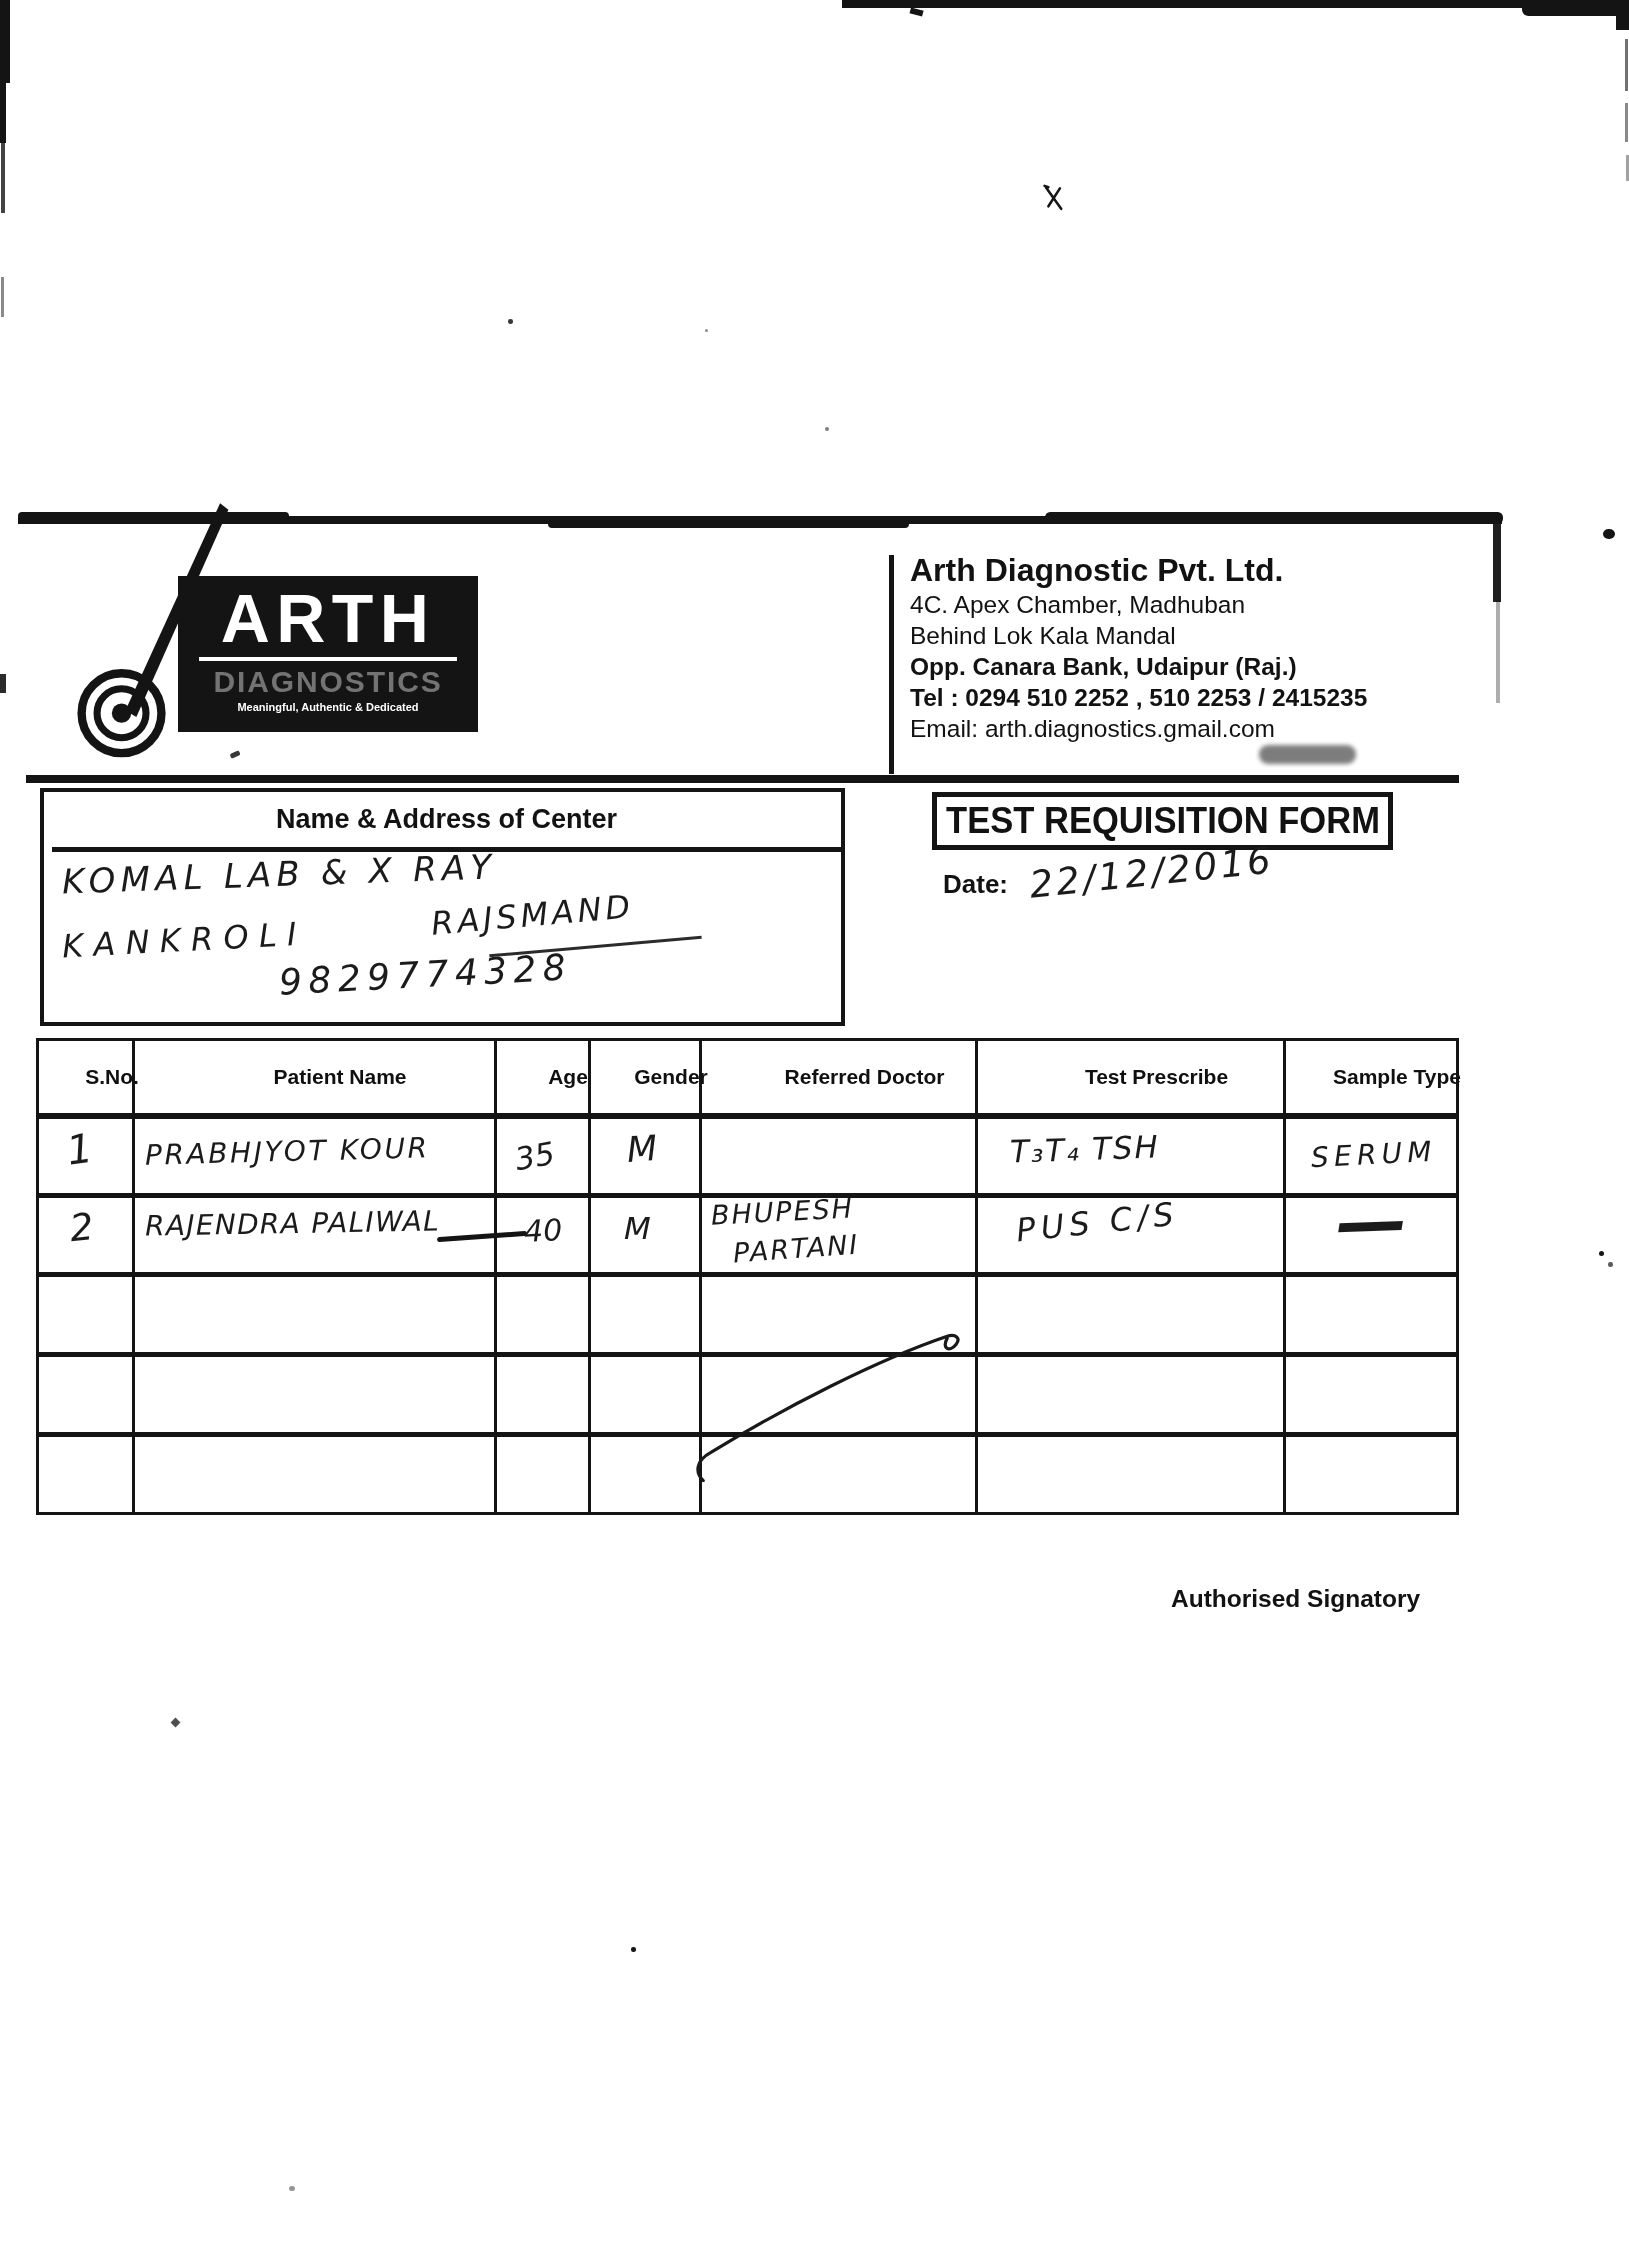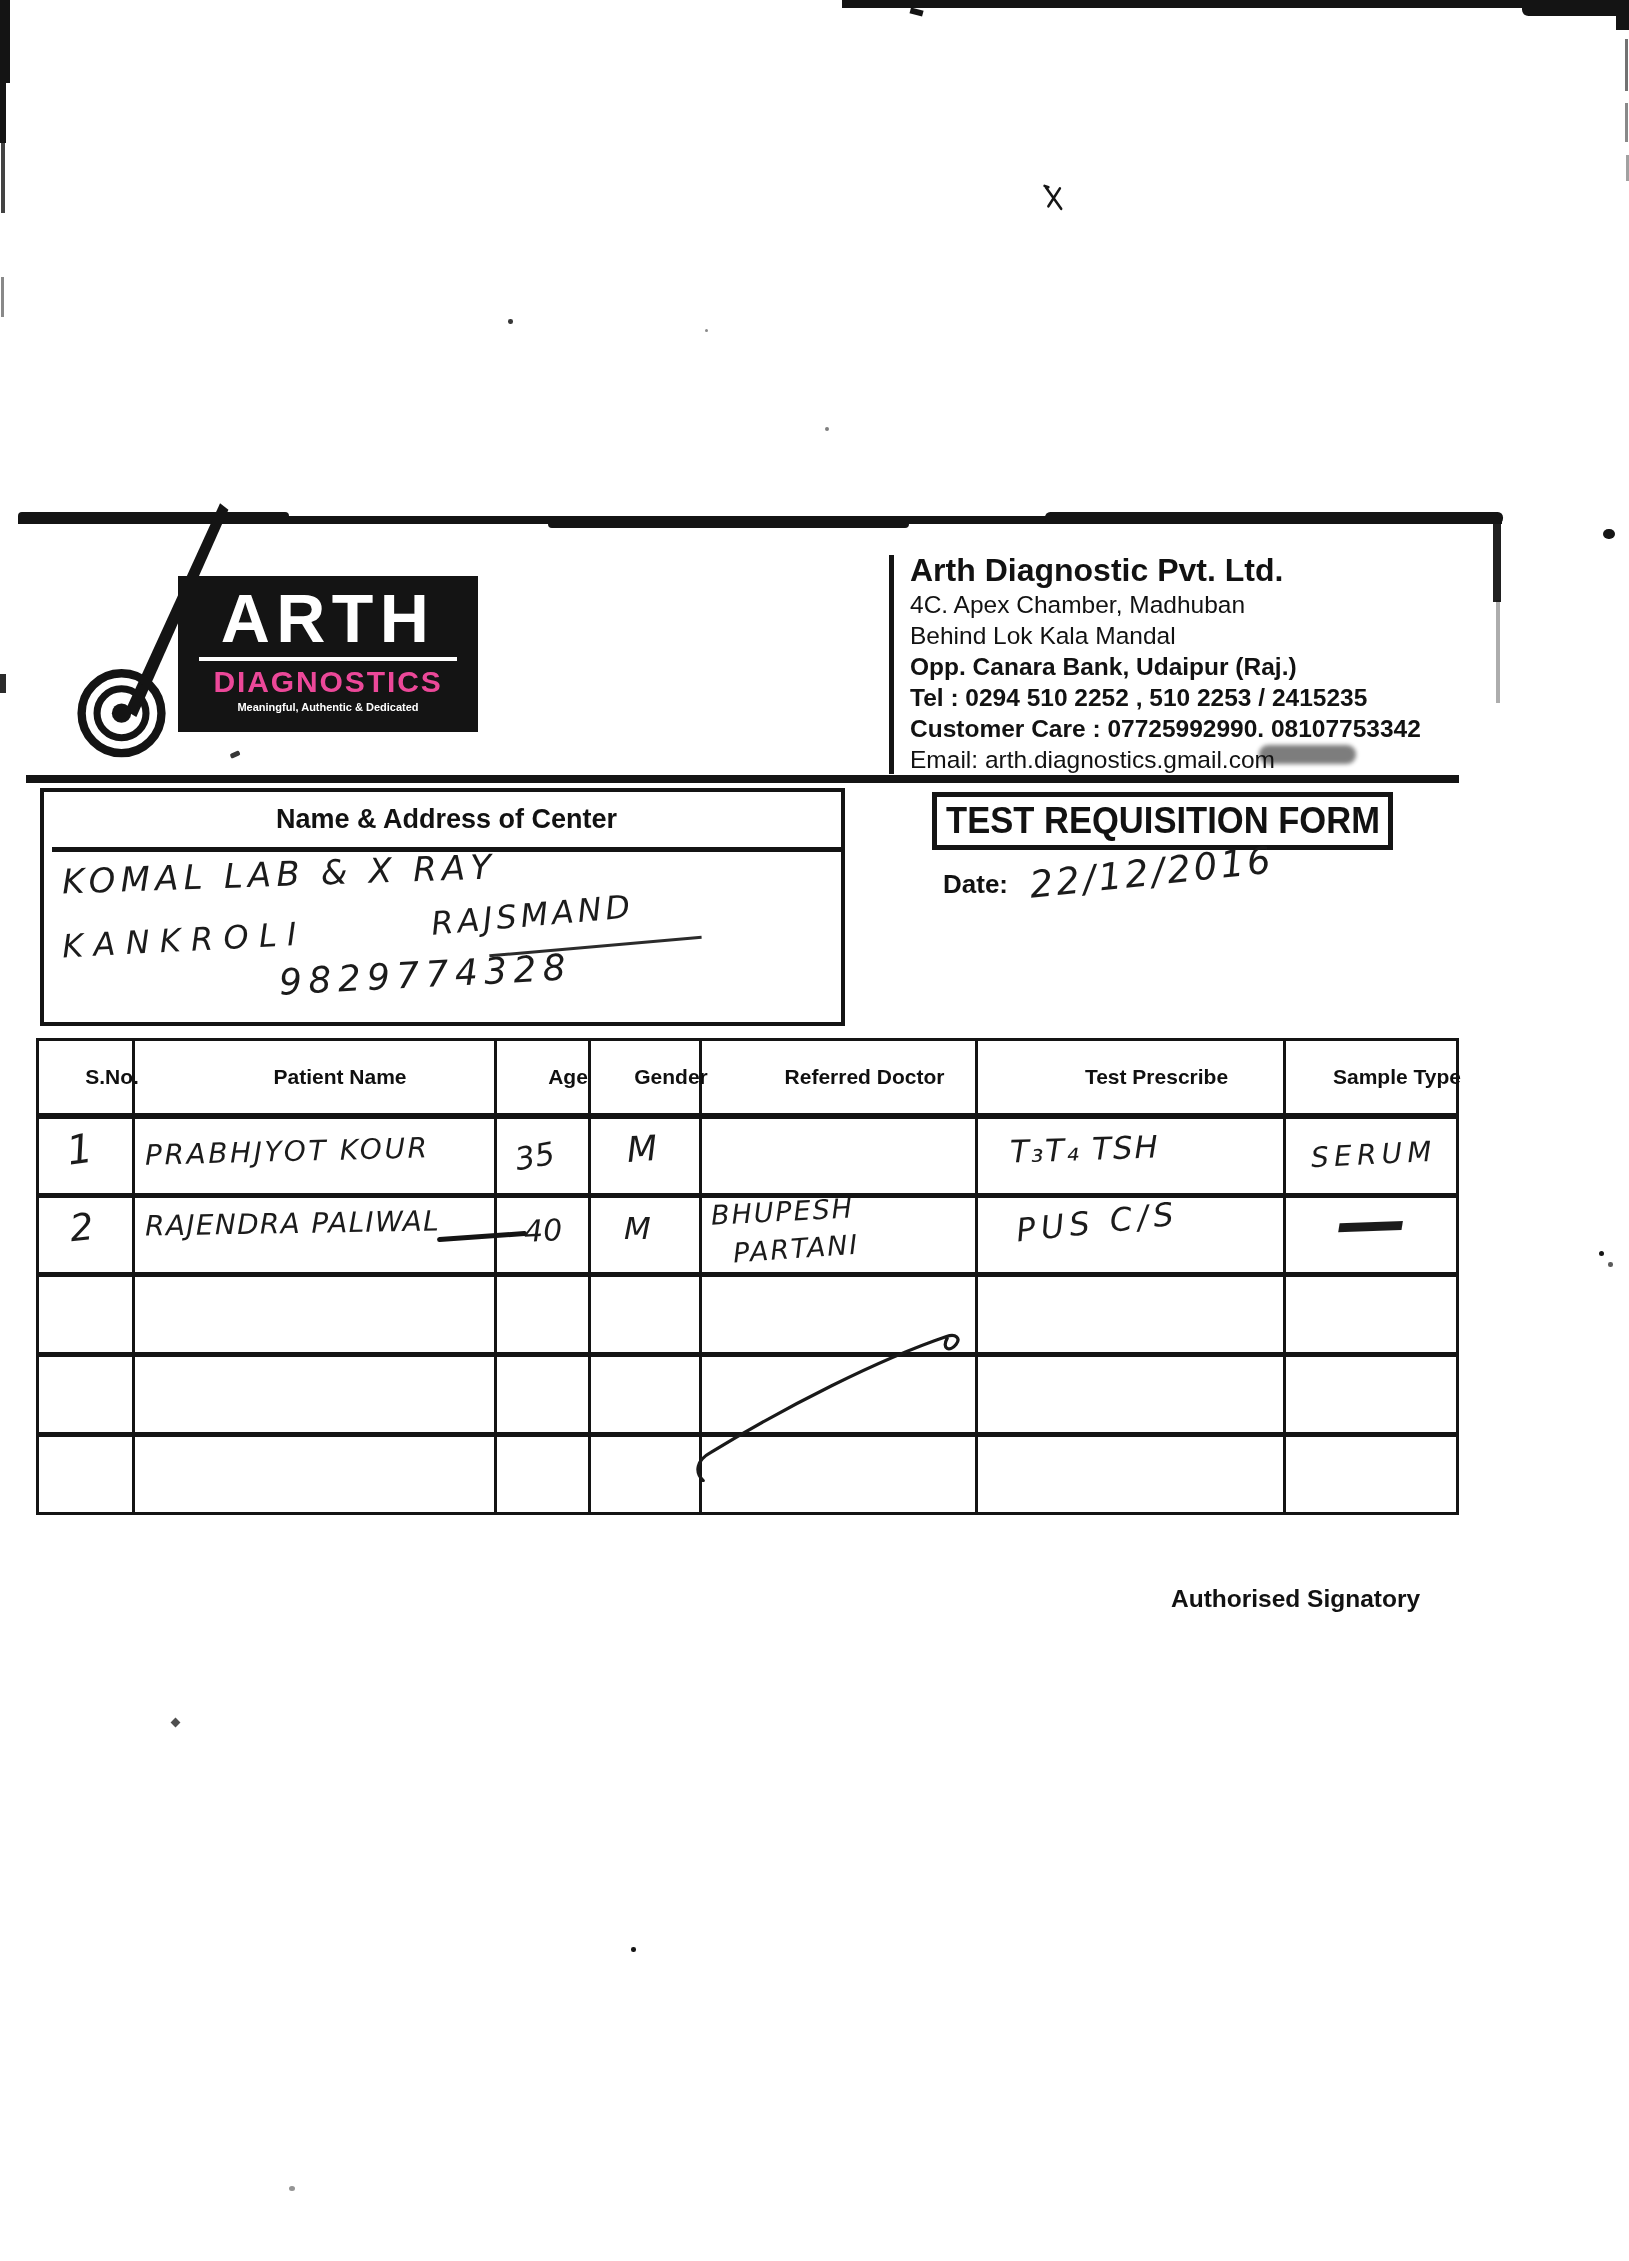--- a/index.html
+++ b/index.html
@@ -77,32 +77,31 @@
 
   <svg class="abs" style="left:59px;top:502px;" width="174" height="264" viewBox="0 0 270 410">
     <polygon points="250,2 263,12 120,334 103,324" fill="#141414"></polygon>
     <circle cx="97" cy="328" r="62" fill="none" stroke="#141414" stroke-width="13"></circle>
     <circle cx="97" cy="328" r="38" fill="none" stroke="#141414" stroke-width="11"></circle>
     <circle cx="97" cy="328" r="15" fill="#141414"></circle>
   </svg>
   <div class="abs ink" style="left:178px;top:576px;width:300px;height:156px;text-align:center;">
     <div class="print" style="color:#fff;font-size:68px;font-weight:bold;letter-spacing:6.4px;line-height:77px;margin-top:3.9px;">ARTH</div>
     <div style="width:86%;height:4.5px;background:#fff;margin:0 auto 2.6px auto;"></div>
-    <div class="print" style="color:#ec4899;font-size:30px;font-weight:bold;letter-spacing:1.9px;line-height:35px;">DIAGNOSTICS</div>
+    <div class="print" style="color:#737373;font-size:30px;font-weight:bold;letter-spacing:1.9px;line-height:35px;">DIAGNOSTICS</div>
     <div class="print b" style="color:#fff;font-size:11px;line-height:17px;">Meaningful, Authentic &amp; Dedicated</div>
   </div>
 
   <div class="abs ink" style="left:889px;top:555px;width:5.2px;height:219px;"></div>
   <div class="abs print" style="left:910px;top:552px;width:593px;">
     <div class="b" style="font-size:32px;line-height:37px;">Arth Diagnostic Pvt. Ltd.</div>
     <div style="font-size:24.5px;line-height:31px;">4C. Apex Chamber, Madhuban</div>
     <div style="font-size:24.5px;line-height:31px;">Behind Lok Kala Mandal</div>
     <div class="b" style="font-size:24.5px;line-height:31px;">Opp. Canara Bank, Udaipur (Raj.)</div>
     <div class="b" style="font-size:24.5px;line-height:31px;">Tel : 0294 510 2252 , 510 2253 / 2415235</div>
-    <div class="b" style="font-size:24.5px;line-height:31px;">Customer Care : 07725992990. 08107753342</div>
     <div style="font-size:24.5px;line-height:31px;">Email: arth.diagnostics.gmail.com</div>
   </div>
   <div class="abs ink" style="left:1259px;top:745px;width:97px;height:19.3px;opacity:.55;border-radius:9px;filter:blur(1.9px);"></div>
 
   <div class="abs ink" style="left:26px;top:775px;width:1433px;height:7.7px;"></div>
 
   <div id="centerbox" style="left:40px;top:788px;width:797px;height:230px;">
     <div class="title print">Name &amp; Address of Center</div>
     <div class="hw" style="left:18px;top:62px;font-size:34px;letter-spacing:5.2px;transform:rotate(-2deg);">KOMAL LAB &amp; X RAY</div>
     <div class="hw" style="left:18px;top:129px;font-size:32px;letter-spacing:10.3px;transform:rotate(-3deg);">KANKROLI</div>

